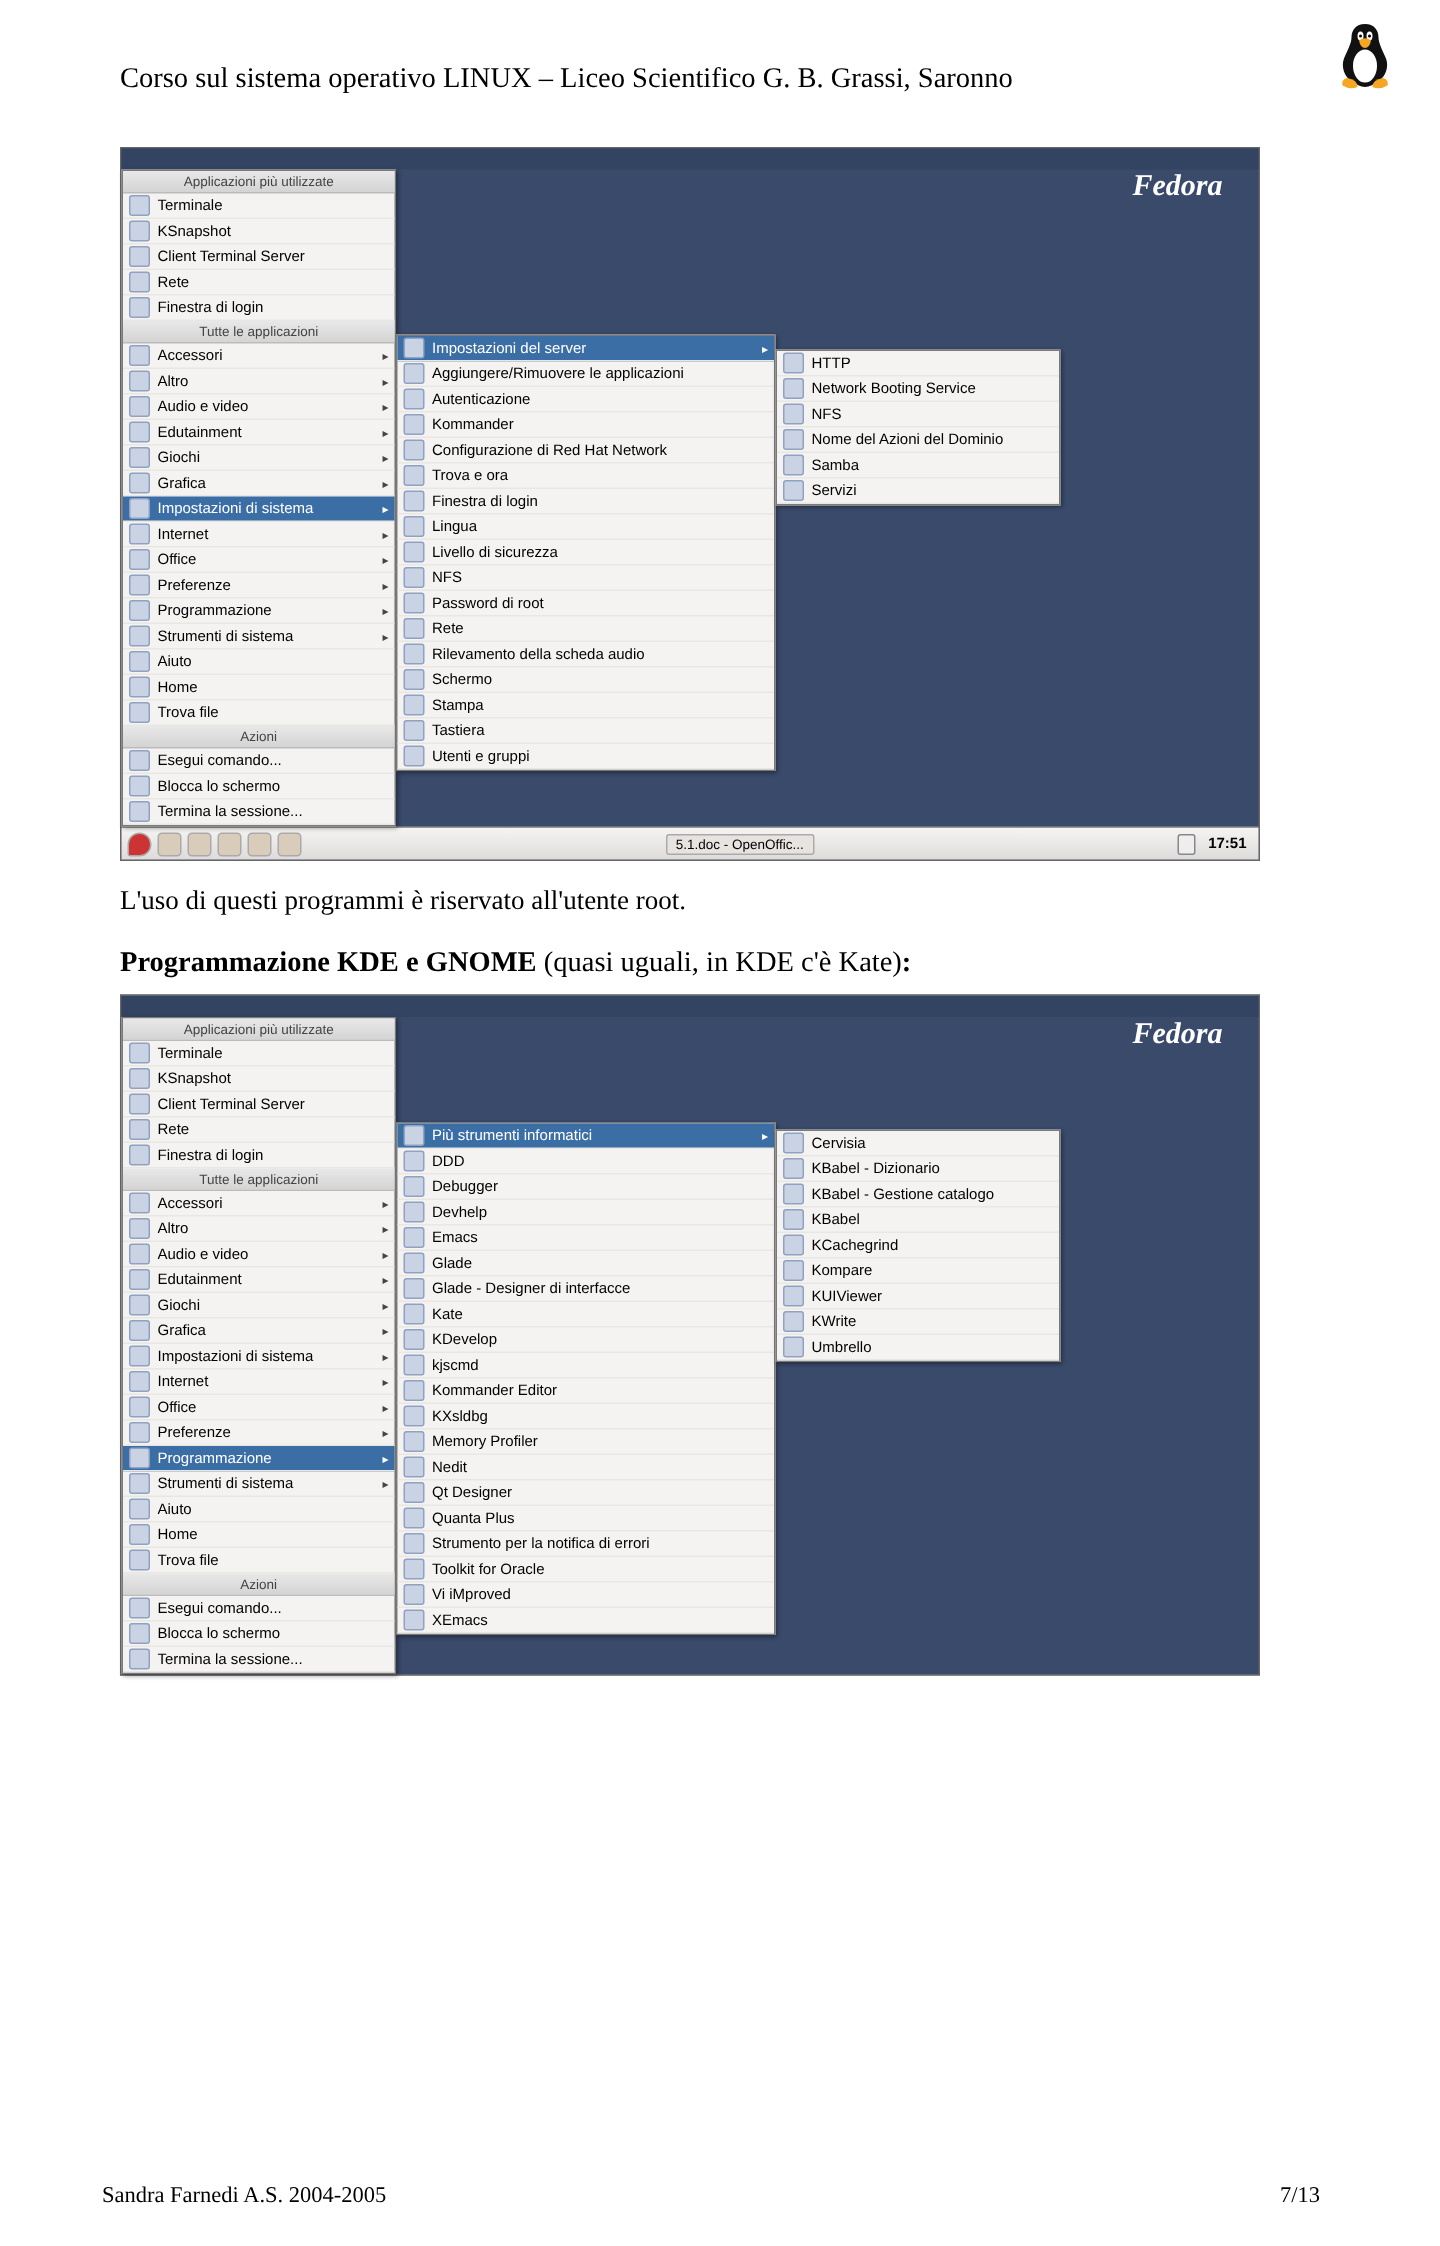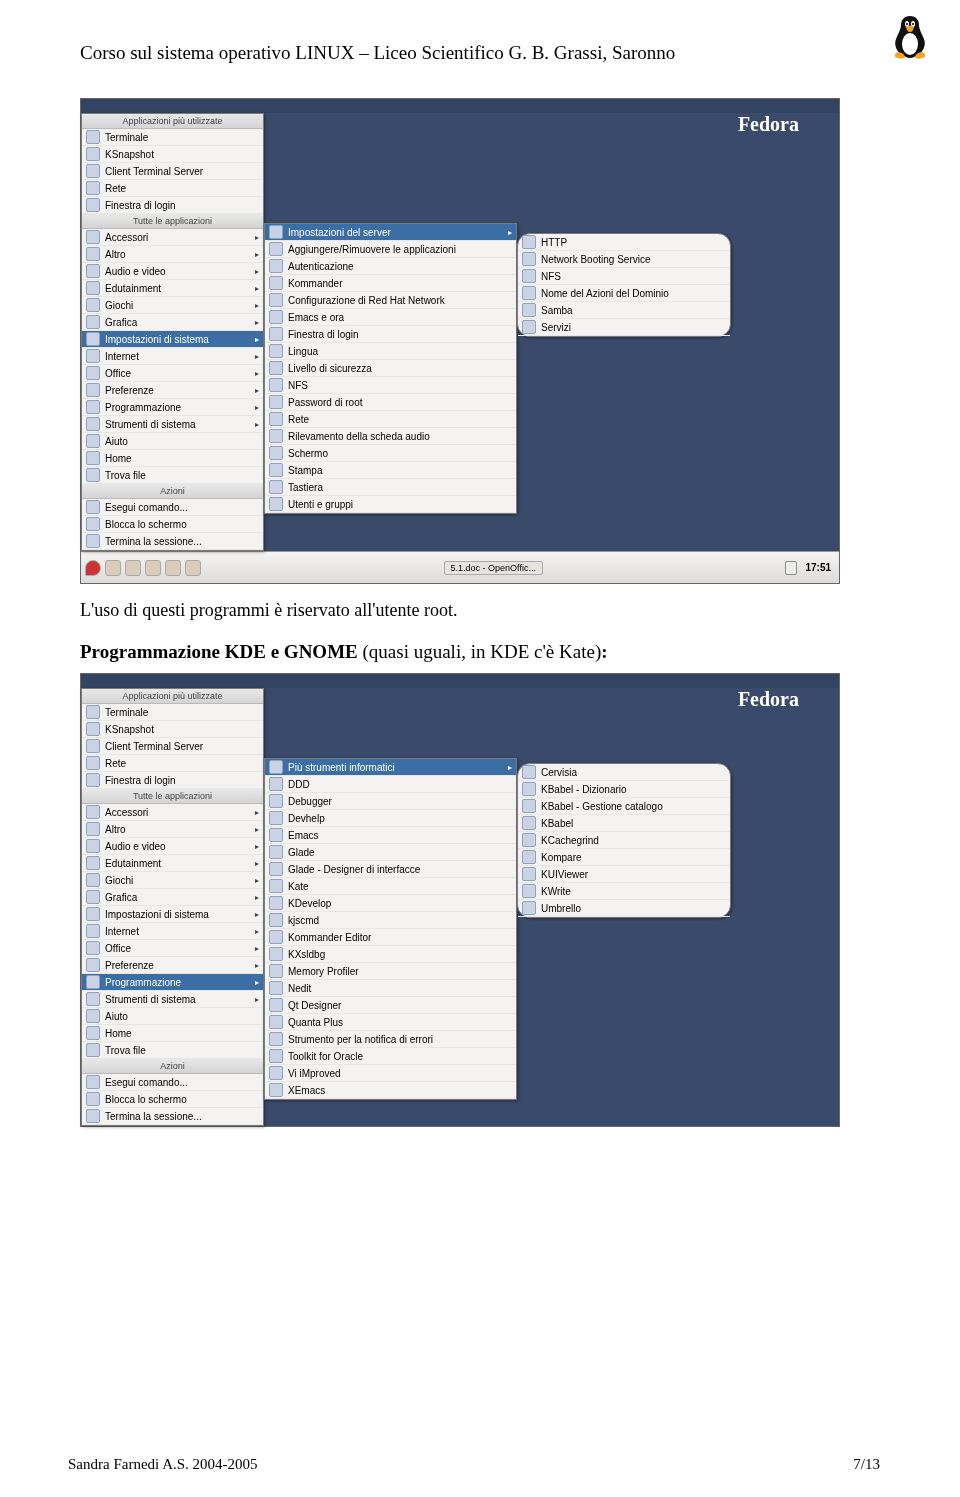--- a/index.html
+++ b/index.html
@@ -6,34 +6,34 @@
   body { font-family:"Times New Roman",Georgia,serif; background:#fff; color:#000; width:960px; margin:0 auto; font-size:15px; }
   .page { padding:42px 80px 24px 80px; position:relative; min-height:1497px; }
   .header { font-size:19px; margin-bottom:34px;font-family:Liberation Serif, serif; }
   .tux { position:absolute; top:12px; right:28px; width:44px; height:50px; }
   .h2 { font-weight:bold; font-size:19px; margin:6px 0 10px 0; }
   .body-text { font-size:18px; margin:16px 0 20px 0; }
   .footer { position:absolute; bottom:24px; left:68px; right:80px; display:flex; justify-content:space-between; font-size:15px; }
 
   .shot { width:760px; margin:6px 0 16px 0; background:#3a4a6a; border:1px solid #666; position:relative; font-family:Verdana,Arial,sans-serif; font-size:10px; color:#000; }
   .desktop-top { height:14px; background:#334463; }
-  .fedora { position:absolute; top:14px; right:40px; color:#fff; font-family:Georgia,serif; font-size:20px; font-weight:bold; }
+  .fedora { position:absolute; top:14px; right:24px; color:#fff; font-family:Georgia,serif; font-size:20px; font-style:italic; font-weight:bold; }
   .menus { display:flex; align-items:flex-start; }
   .col { background:#f4f3f1; border:1px solid #7a7a7a; box-shadow:1px 1px 3px rgba(0,0,0,.4); }
   .col1 { width:183px; }
   .col2 { width:253px; }
-  .col3 { width:214px;border-radius:13px; }
+  .col3 { width:190px; }
   .section-hdr { background:linear-gradient(#e8e8e8,#d4d4d4); text-align:center; font-size:9px; color:#444; padding:2px 0; border-bottom:1px solid #bbb; }
   .mi { display:flex; align-items:center; height:17px; padding:0 4px; border-bottom:1px solid #e9e7e4; white-space:nowrap; cursor:pointer; }
   .mi.selected { background:#3b6ea5; color:#fff; }
   .mi .ic { width:14px; height:14px; margin-right:5px; border-radius:2px; flex-shrink:0; background:#c9d3e4; border:1px solid #8fa2c2; }
   .mi .lbl { flex:1; overflow:hidden; text-overflow:ellipsis; font-size:10px; }
   .mi .arw { font-size:8px; color:#444; margin-left:4px; }
   .mi.selected .arw { color:#fff; } 
-  .taskbar { background:linear-gradient(#f5f4f2,#dedcda); border-top:1px solid #999; height:32px; display:flex; align-items:center; padding:0 4px; gap:4px; flex:1; }
+  .taskbar { background:linear-gradient(#f5f4f2,#dedcda); border-top:1px solid #999; height:22px; display:flex; align-items:center; padding:0 4px; gap:4px; flex:1; }
   .taskbar .ticon { width:16px; height:16px; background:#d9ccbb; border:1px solid #aaa; border-radius:3px; }
   .taskbar .redhat { background:#cc3333; border-radius:50% 50% 50% 10%; }
   .taskbar .tspacer { flex:1; }
   .task-btn { background:#e7e4e0; border:1px solid #aaa; padding:1px 6px; font-size:9px; border-radius:2px; }
   .clip { width:12px; height:14px; border:1px solid #888; border-radius:2px; background:#eee; }
   .time { font-size:10px; font-weight:bold; padding:0 4px; }
 
   .shot1-layout .col2 { margin-top:110px; }
   .shot1-layout .col3 { margin-top:120px; }
 
@@ -198,21 +198,21 @@
             <div class="mi">
               <span class="ic"></span>
               <span class="lbl">Kommander</span>
             </div>
             <div class="mi">
               <span class="ic"></span>
               <span class="lbl">Configurazione di Red Hat Network</span>
             </div>
             <div class="mi">
               <span class="ic"></span>
-              <span class="lbl">Emacs e ora</span>
+              <span class="lbl">Trova e ora</span>
             </div>
             <div class="mi">
               <span class="ic"></span>
               <span class="lbl">Finestra di login</span>
             </div>
             <div class="mi">
               <span class="ic"></span>
               <span class="lbl">Lingua</span>
             </div>
             <div class="mi">

